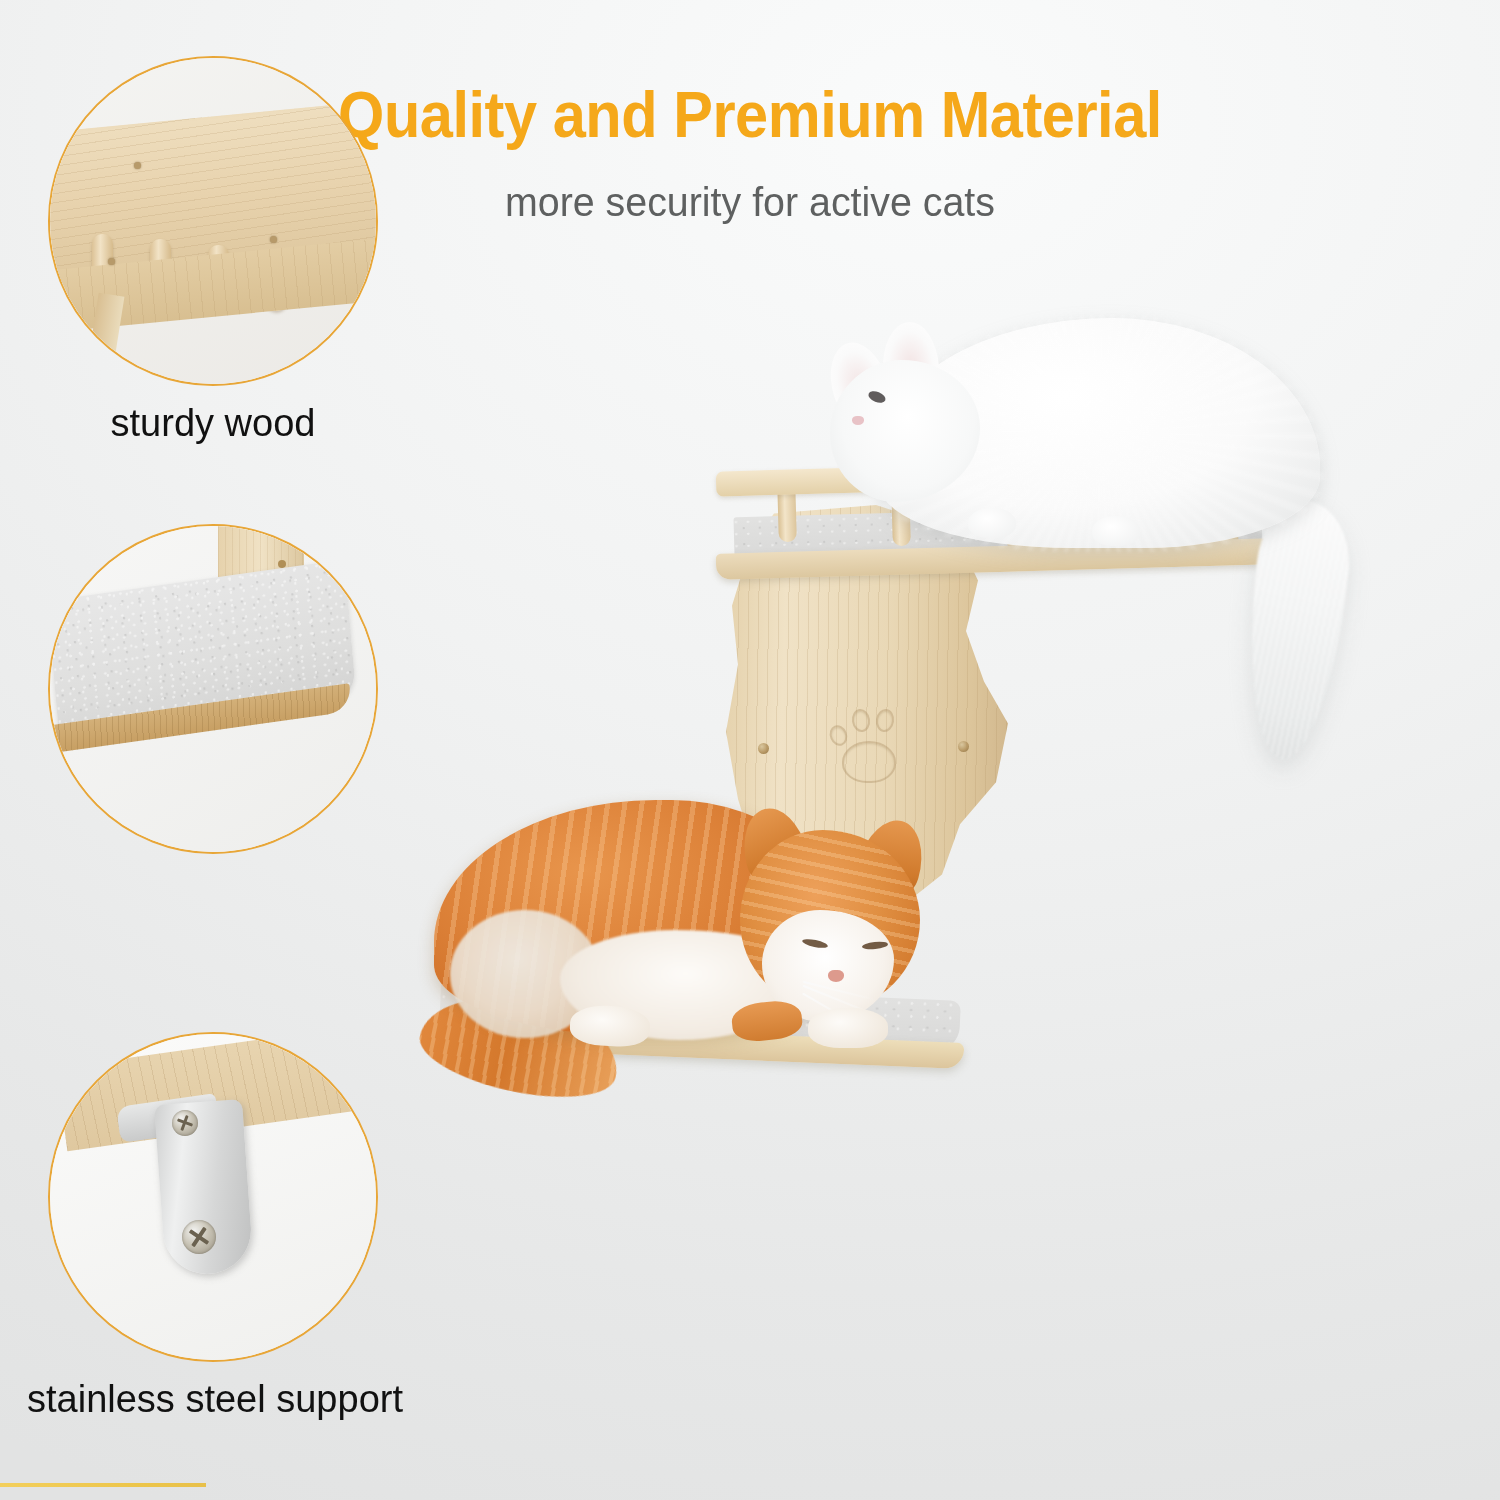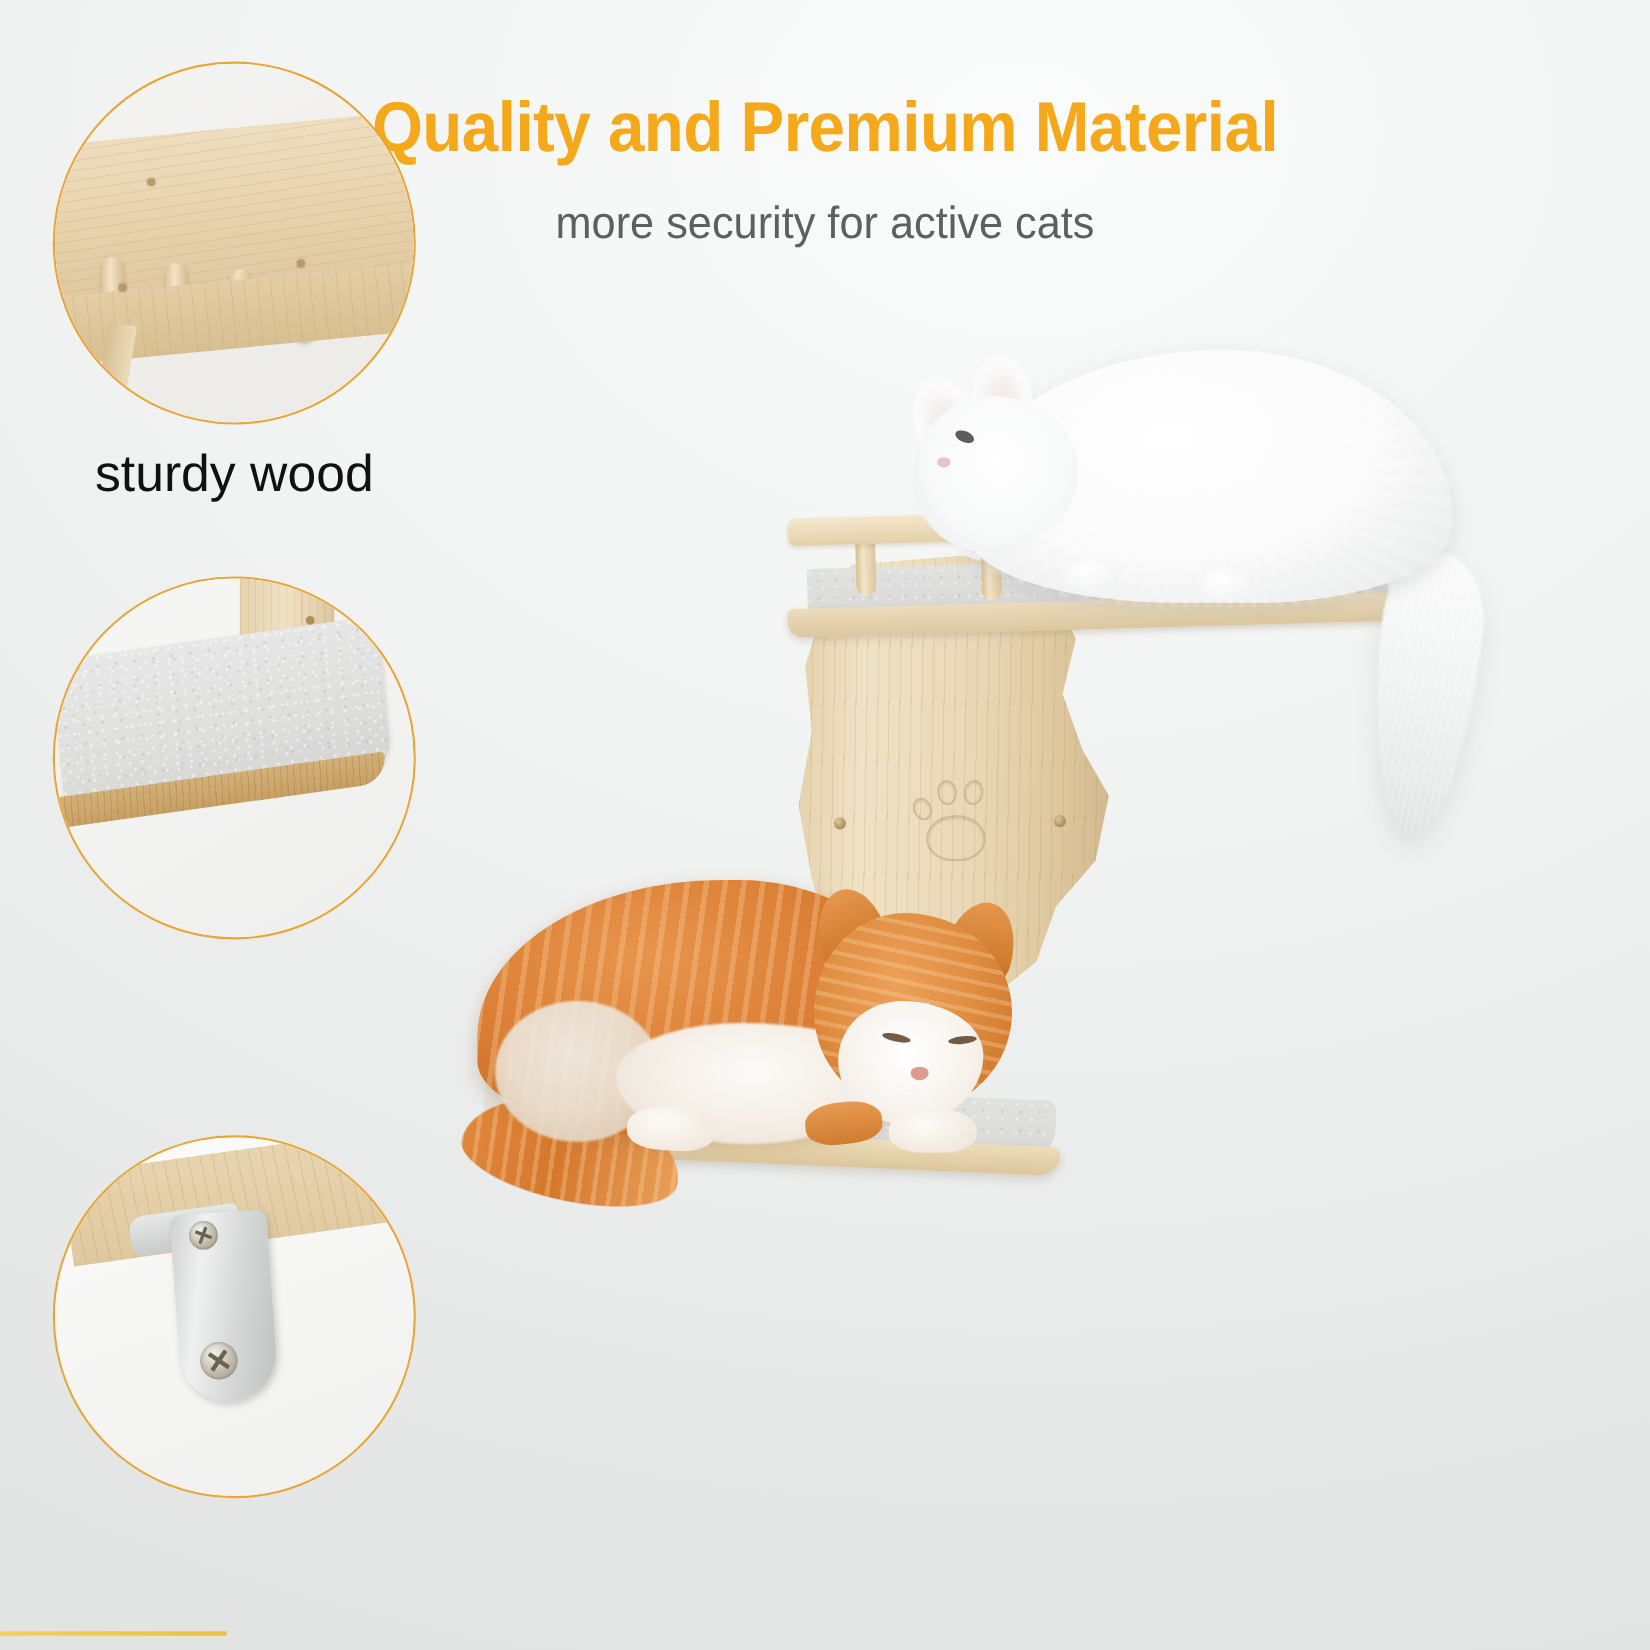--- a/index.html
+++ b/index.html
@@ -31,21 +31,21 @@
   }
 
   
   .callout { position:absolute; }
   .callout .bubble {
     position:relative; border-radius:50%;
     border:2.5px solid #e8a637; overflow:hidden;
     background:#f6f6f4;
   }
   .callout .cap {
-    text-align:center; color:#111; font-size:47px; font-weight:400;
+    text-align:center; color:#111; font-size:38px; font-weight:400;
     margin-top:16px; white-space:nowrap;
   }
   #callout-1 { left:48px;  top:56px;  }
   #callout-2 { left:48px;  top:524px; }
   #callout-3 { left:48px;  top:1032px;}
   #callout-1 .bubble { width:330px; height:330px; }
   #callout-2 .bubble { width:330px; height:330px; }
   #callout-3 .bubble { width:330px; height:330px; }
   #callout-1 .cap { width:330px; }
   #callout-2 .cap { width:360px; margin-left:-14px; }
@@ -441,20 +441,21 @@
       <div class="c3-bracket"></div>
       <div class="c3-screw" style="left:122px; top:76px; width:26px; height:26px;">
         <span class="cross" style="left:5px;  top:11px; width:16px; height:3px; transform:rotate(20deg);"></span>
         <span class="cross2" style="left:11px; top:5px;  width:3px;  height:16px; transform:rotate(20deg);"></span>
       </div>
       <div class="c3-screw" style="left:132px; top:186px; width:34px; height:34px;">
         <span class="cross" style="left:6px;  top:15px; width:22px; height:4px; transform:rotate(34deg);"></span>
         <span class="cross2" style="left:15px; top:6px;  width:4px;  height:22px; transform:rotate(34deg);"></span>
       </div>
     </div>
+    <div class="cap">stainless steel support</div>
   </div>
 
   <div class="product">
 
     <div class="panel">
       <div class="panel-screw" style="left:148px; top:42px;"></div>
       <div class="panel-screw" style="left:38px;  top:238px;"></div>
       <div class="panel-screw" style="left:238px; top:236px;"></div>
       <div class="paw">
         <div class="paw-main"></div>

